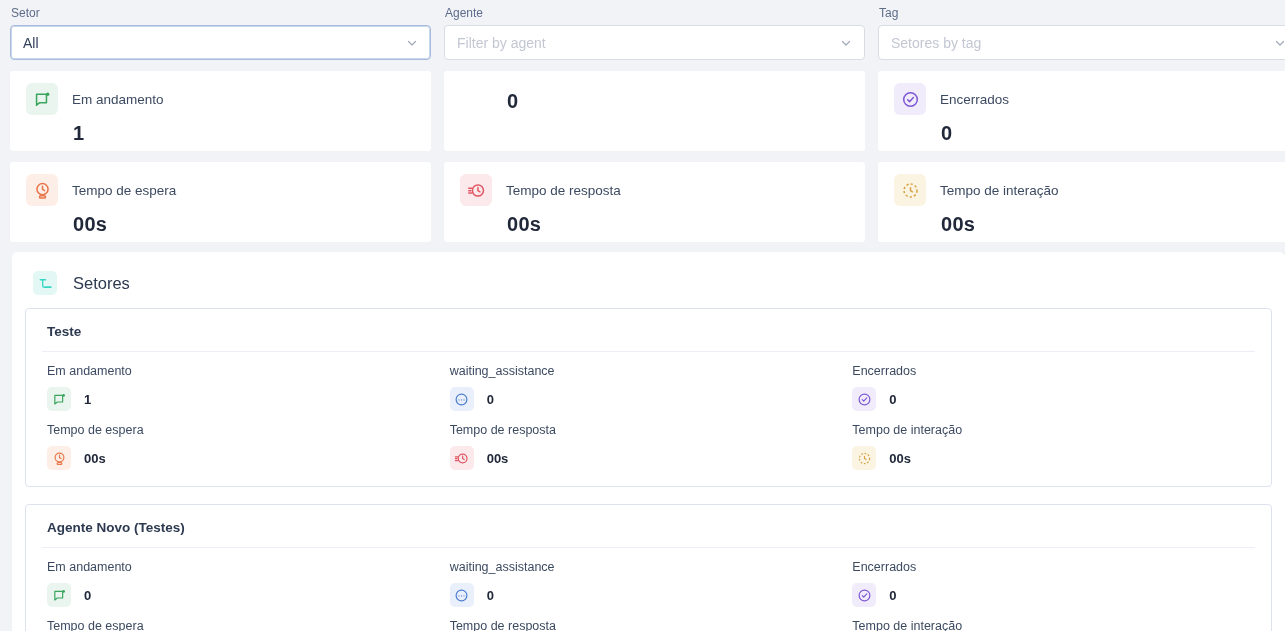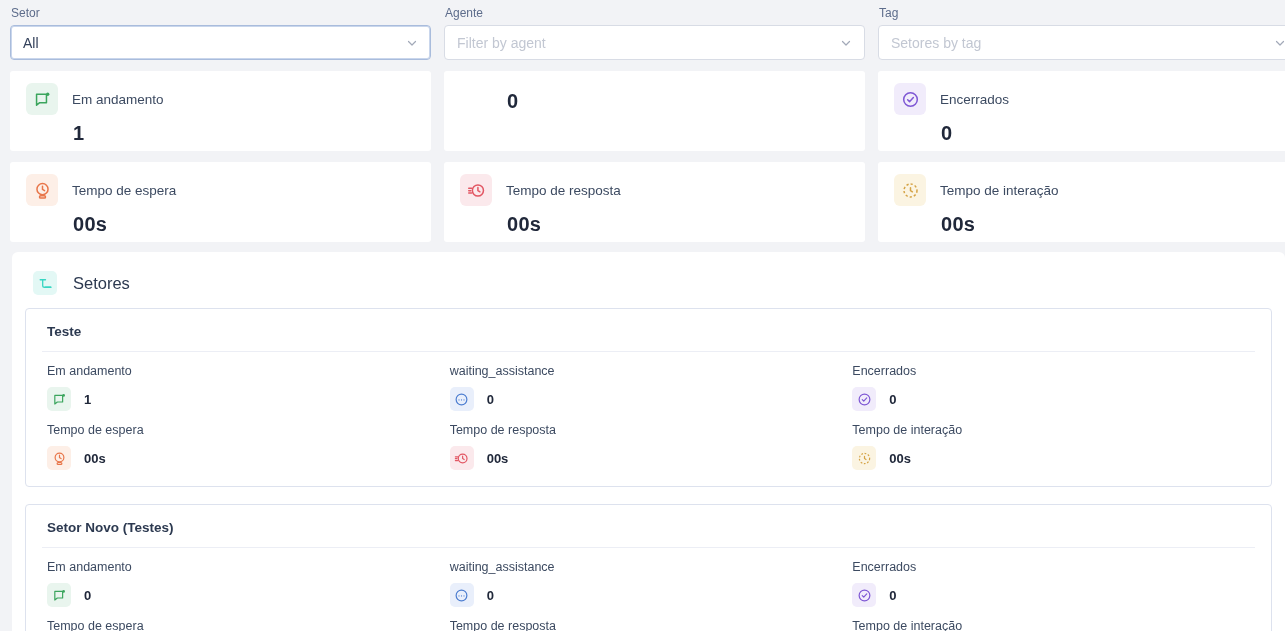--- a/index.html
+++ b/index.html
@@ -272,21 +272,21 @@
                     <circle cx="12" cy="12" r="8.2" stroke-dasharray="2.8 2.6"></circle>
                     <path d="M12 8.4v3.6l2.4 1.6" stroke-linecap="round"></path>
                   </svg>
                 </span>
                 <span class="sector-stat-value">00s</span>
               </div>
             </div>
           </div>
         </div>
         <div class="sector-card">
-          <h3 class="sector-title">Setor Novo (Testes)</h3>
+          <h3 class="sector-title">Agente Novo (Testes)</h3>
           <div class="sector-grid">
             <div class="sector-stat">
               <div class="sector-stat-label">Em andamento</div>
               <div class="sector-stat-row">
                 <span class="mini-icon" style="color:#3ba55d;background:#e9f5ee">
                   <svg viewBox="0 0 24 24" fill="none" stroke="currentColor" stroke-width="1.9">
                     <path d="M4.5 5.5h12.5v10.5H8.5l-4 3.2z" stroke-linejoin="round"></path>
                     <circle cx="18.6" cy="5.4" r="2.1" fill="currentColor" stroke="none"></circle>
                   </svg>
                 </span>

